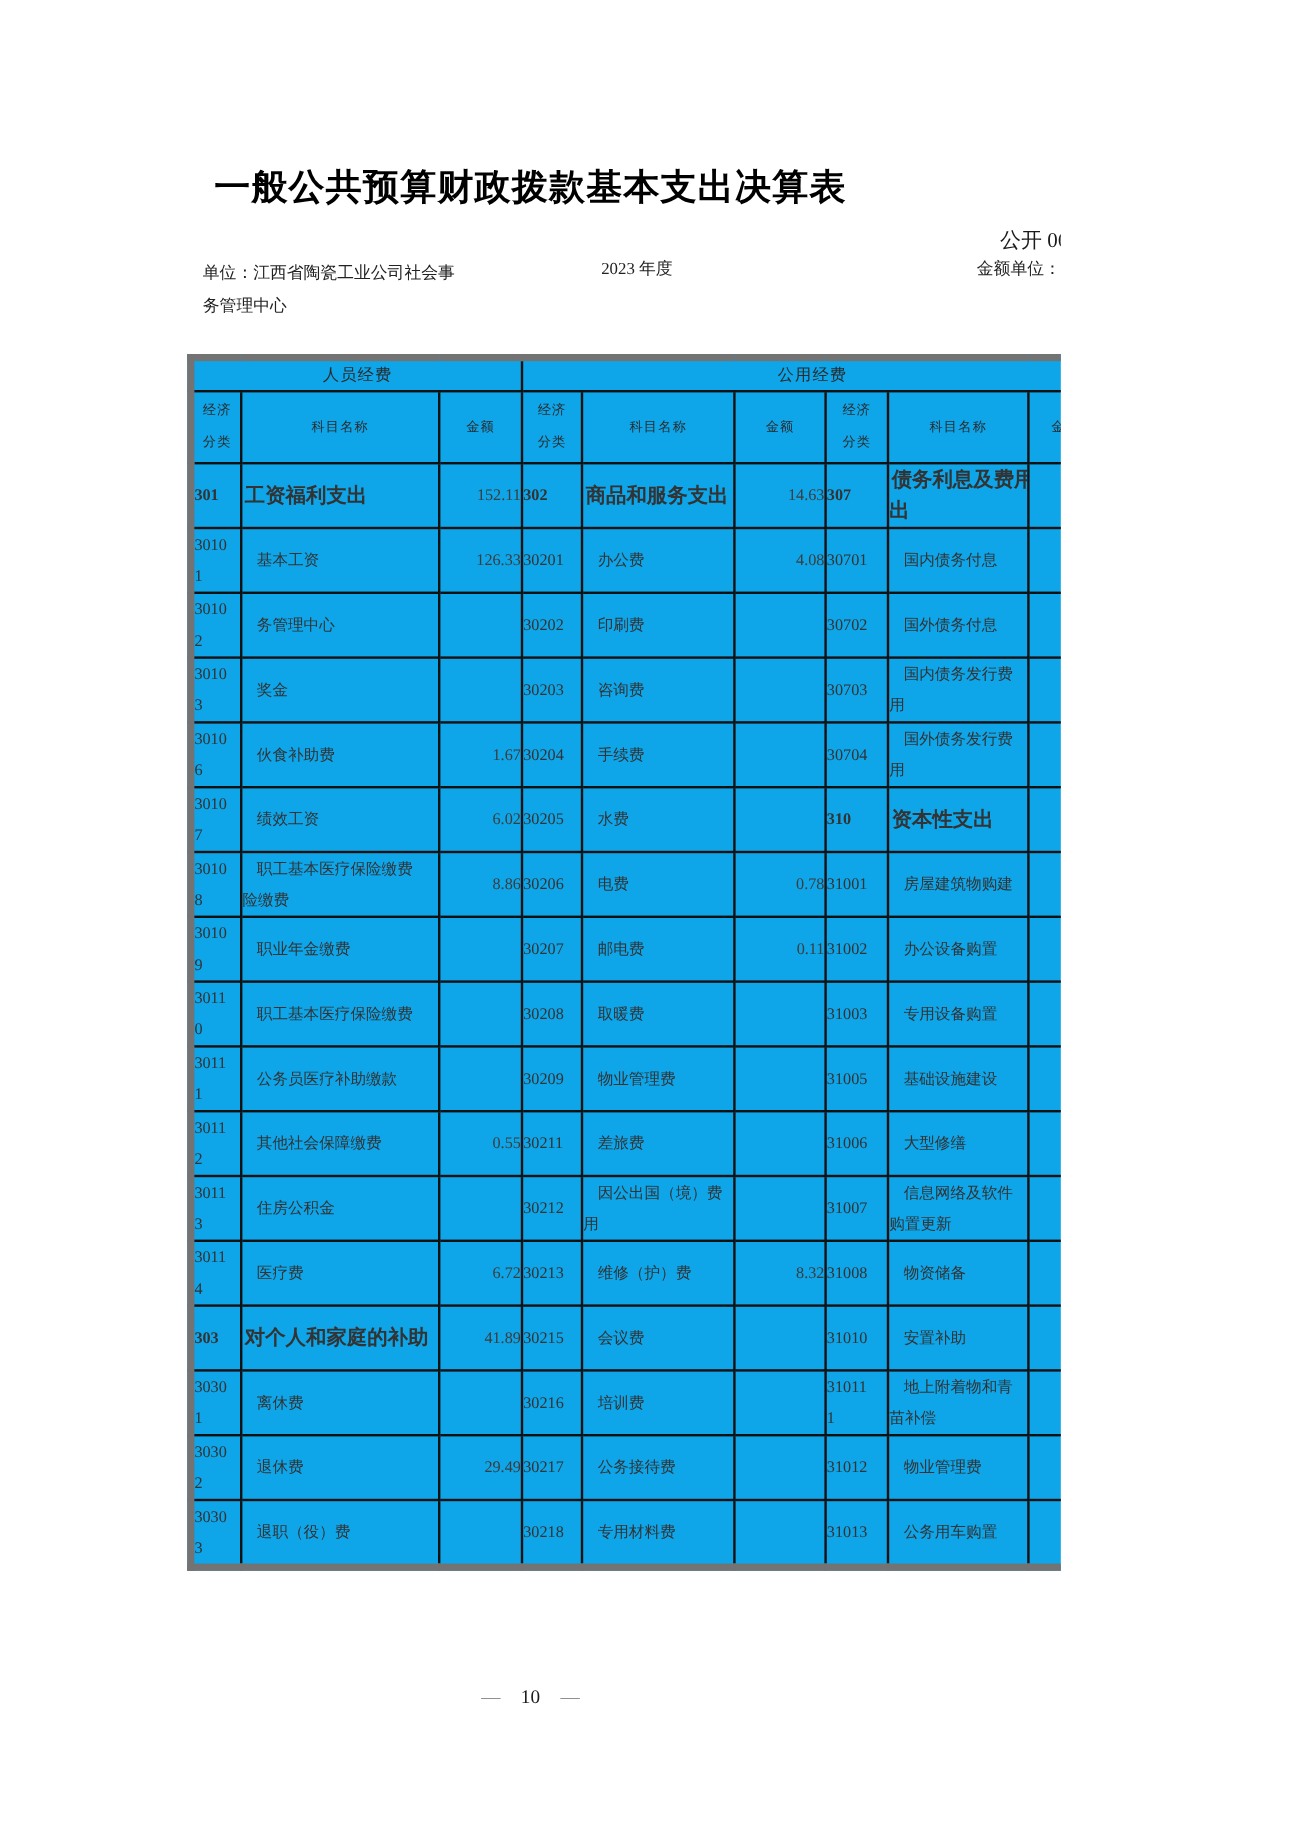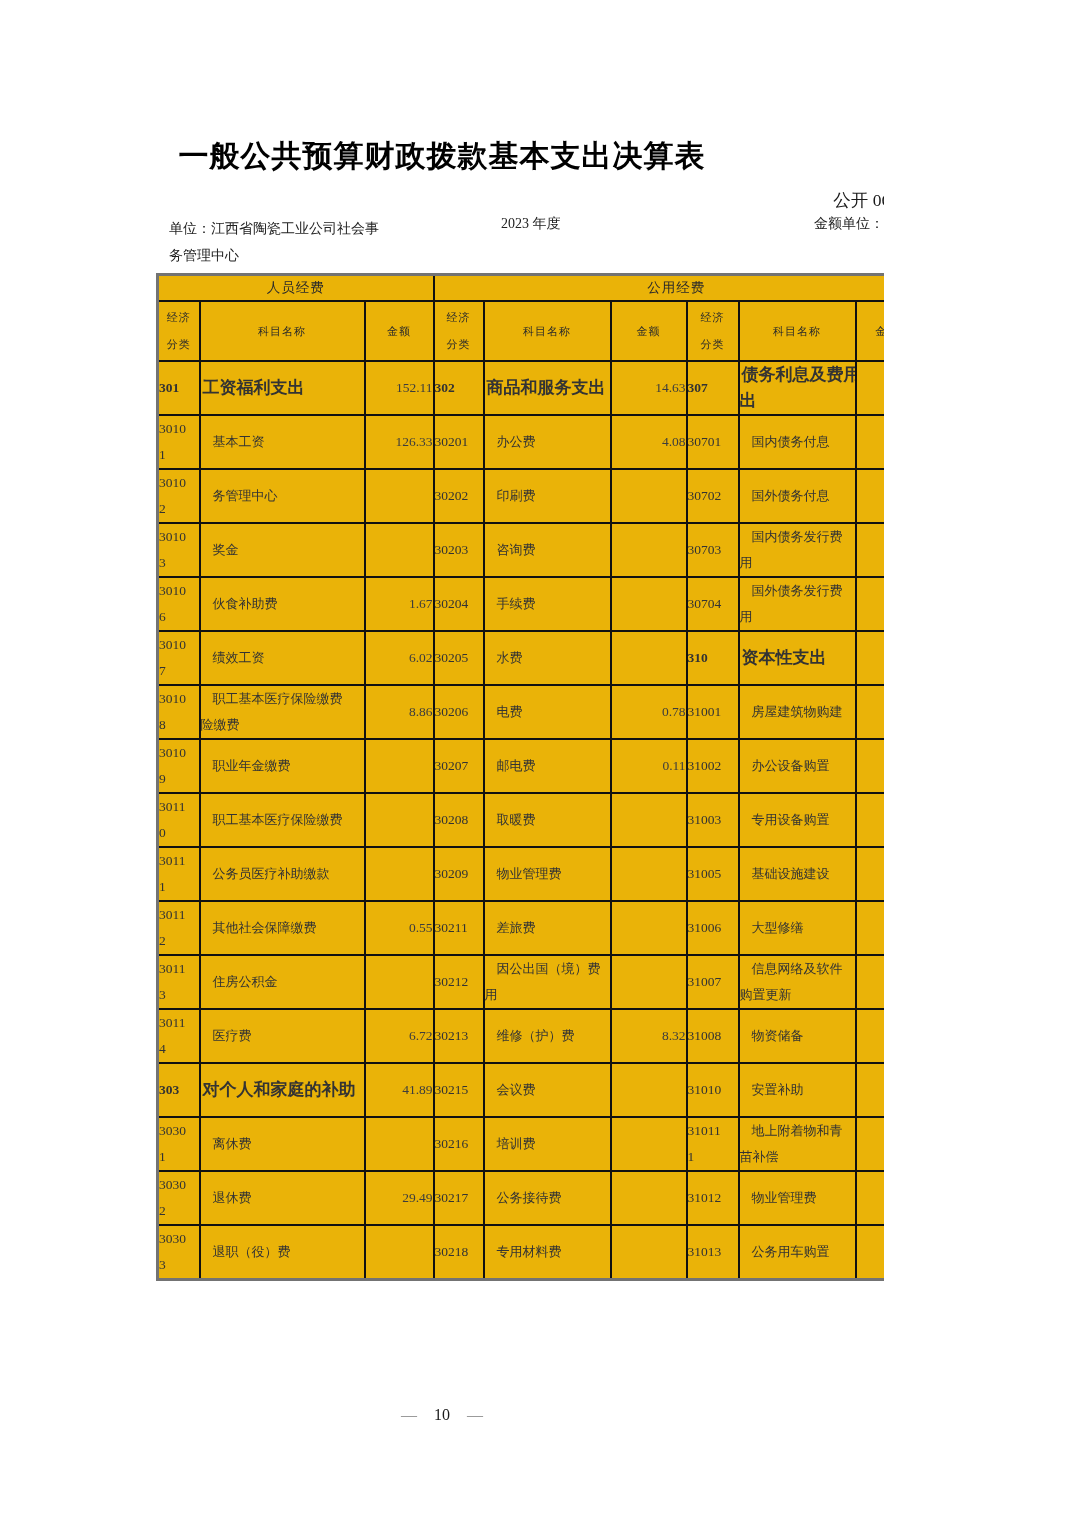--- a/index.html
+++ b/index.html
@@ -40,26 +40,26 @@
     white-space:pre-line;
   }
   .meta .year{
     position:absolute; left:344px; top:0;
   }
   .meta .amount-unit{
     position:absolute; right:7px; top:0;
   }
   table.budget{
     position:absolute;
-    left:156px; top:273px;
+    left:156px; top:295px;
     width:762px;
     border-collapse:collapse;
     table-layout:fixed;
-    border:3px solid #737373;
-    background:#eab308;
+    border:6px solid #737373;
+    background:#0ea5e9;
   }
   table.budget th, table.budget td{
     border:2px solid #111;
     overflow:hidden;
     vertical-align:middle;
     padding:0;
   }
   tr.gh-row th{
     height:24px;
     font-weight:normal;

